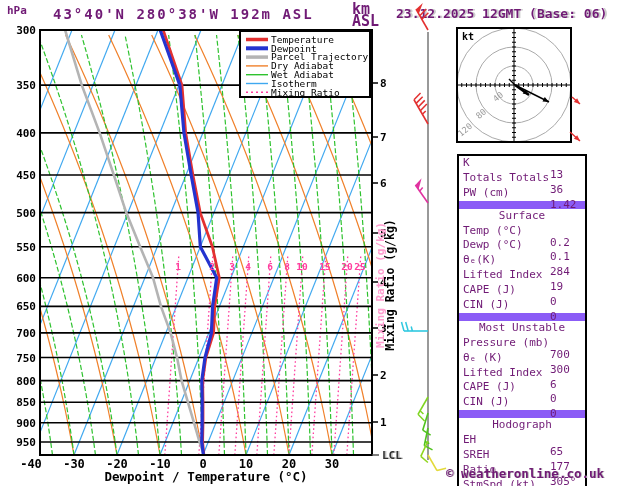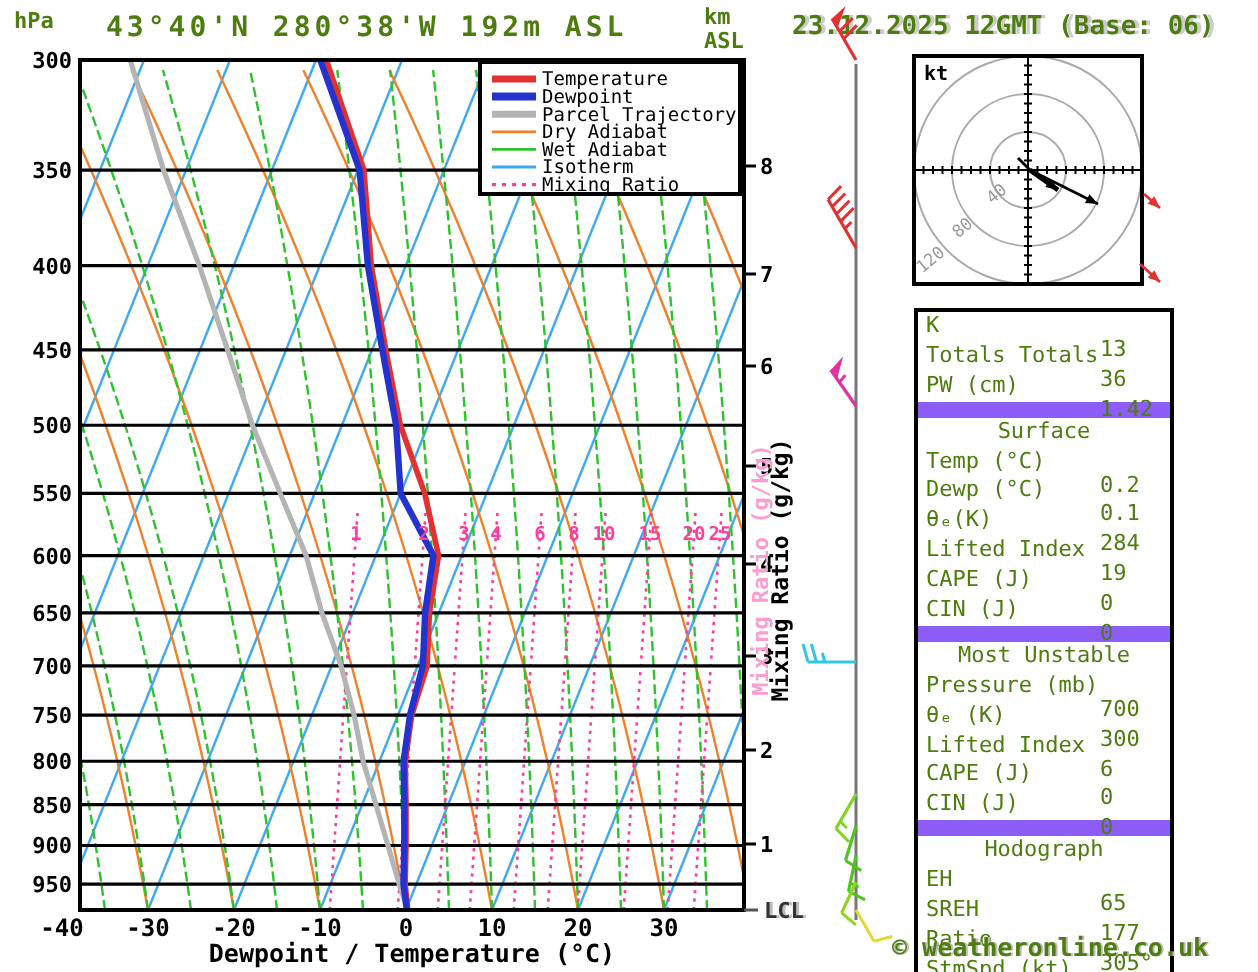--- a/index.html
+++ b/index.html
@@ -1,21 +1,21 @@
 <!DOCTYPE html>
 <html><head>
 <meta charset="utf-8">
 <style>
   html,body{margin:0;padding:0;background:#fff;}
   .page{position:relative;width:629px;height:486px;background:#fff;overflow:hidden;
-        font-family:"DejaVu Sans Mono","Liberation Mono",monospace;color:#4d7c0f;}
+        font-family:"DejaVu Sans Mono","Liberation Mono",monospace;color:#701a75;}
   .hdr{position:absolute;white-space:pre;}
   .hpa{left:7px;top:4px;font-size:11px;font-weight:bold;}
   .station{left:53px;top:6px;font-size:14px;font-weight:bold;letter-spacing:2px;}
-  .kmasl{left:352px;top:3px;font-size:11px;font-weight:bold;line-height:12px;text-align:left;}
+  .kmasl{left:352px;top:3px;font-size:15px;font-weight:bold;line-height:12px;text-align:left;}
   .datetime{left:396px;top:6px;font-size:13px;font-weight:bold;text-shadow:2px 0 0 #ccc;}
   .footer{position:absolute;left:446px;top:466px;width:160px;text-align:left;
           font-size:12.5px;font-weight:bold;text-shadow:1px 0 0 #bbb;}
   svg{position:absolute;}
   #skewt{left:0;top:0;}
   #hodo{left:450px;top:22px;}
   #iTable{position:absolute;left:457px;top:154px;width:126px;border:2px solid #000;
           font-size:11px;line-height:14.9px;background:#fff;}
   .tsec{border-top:8px solid #8b5cf6;}
   .tsec:first-child{border-top:none;}

